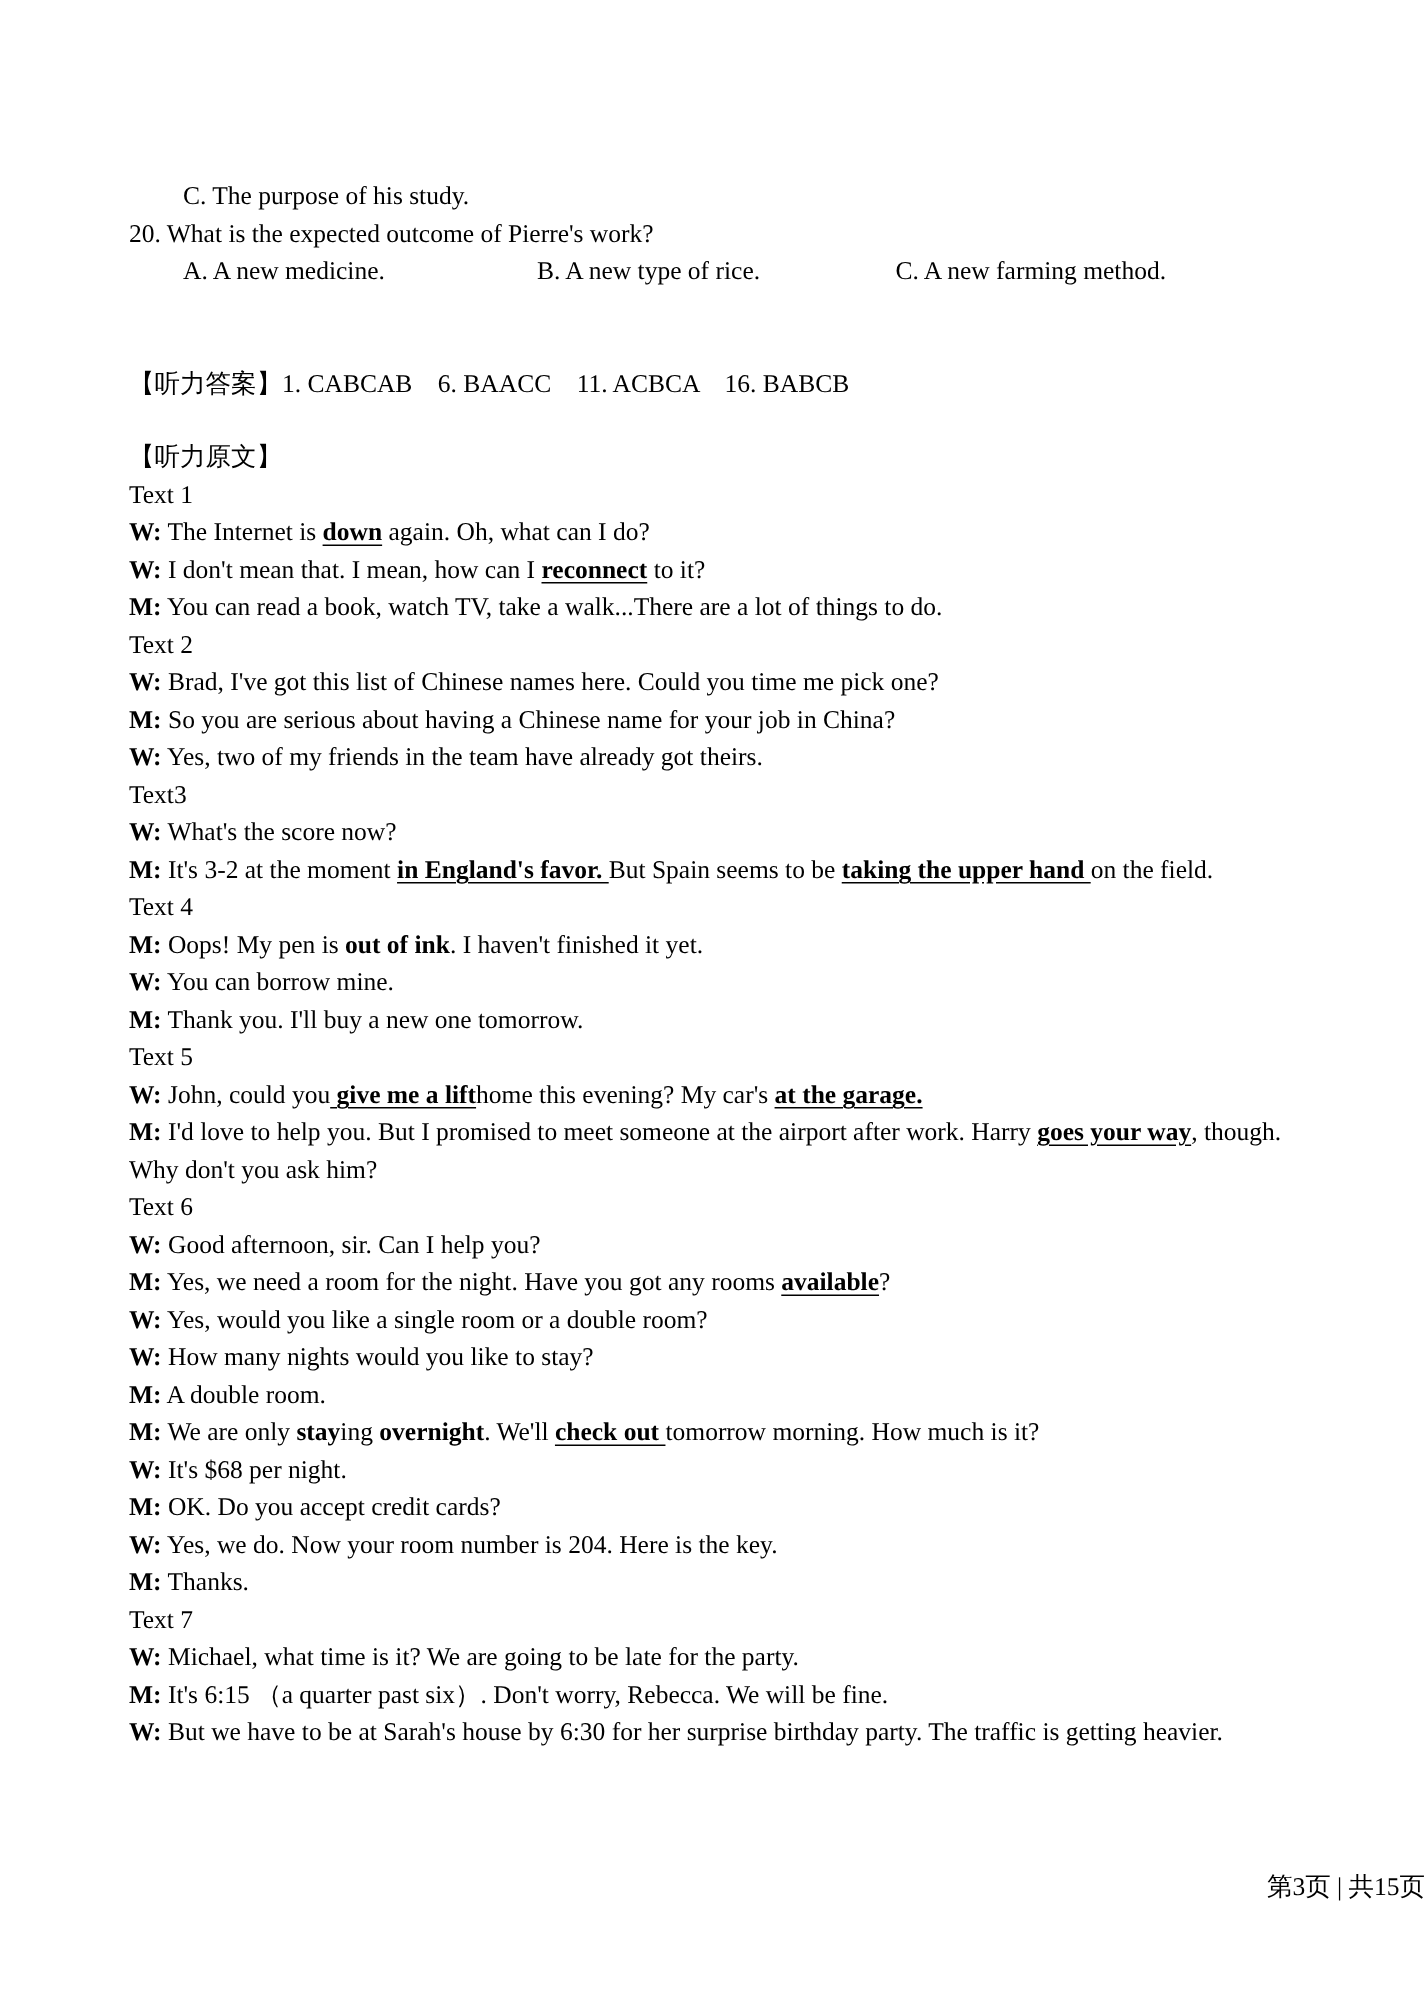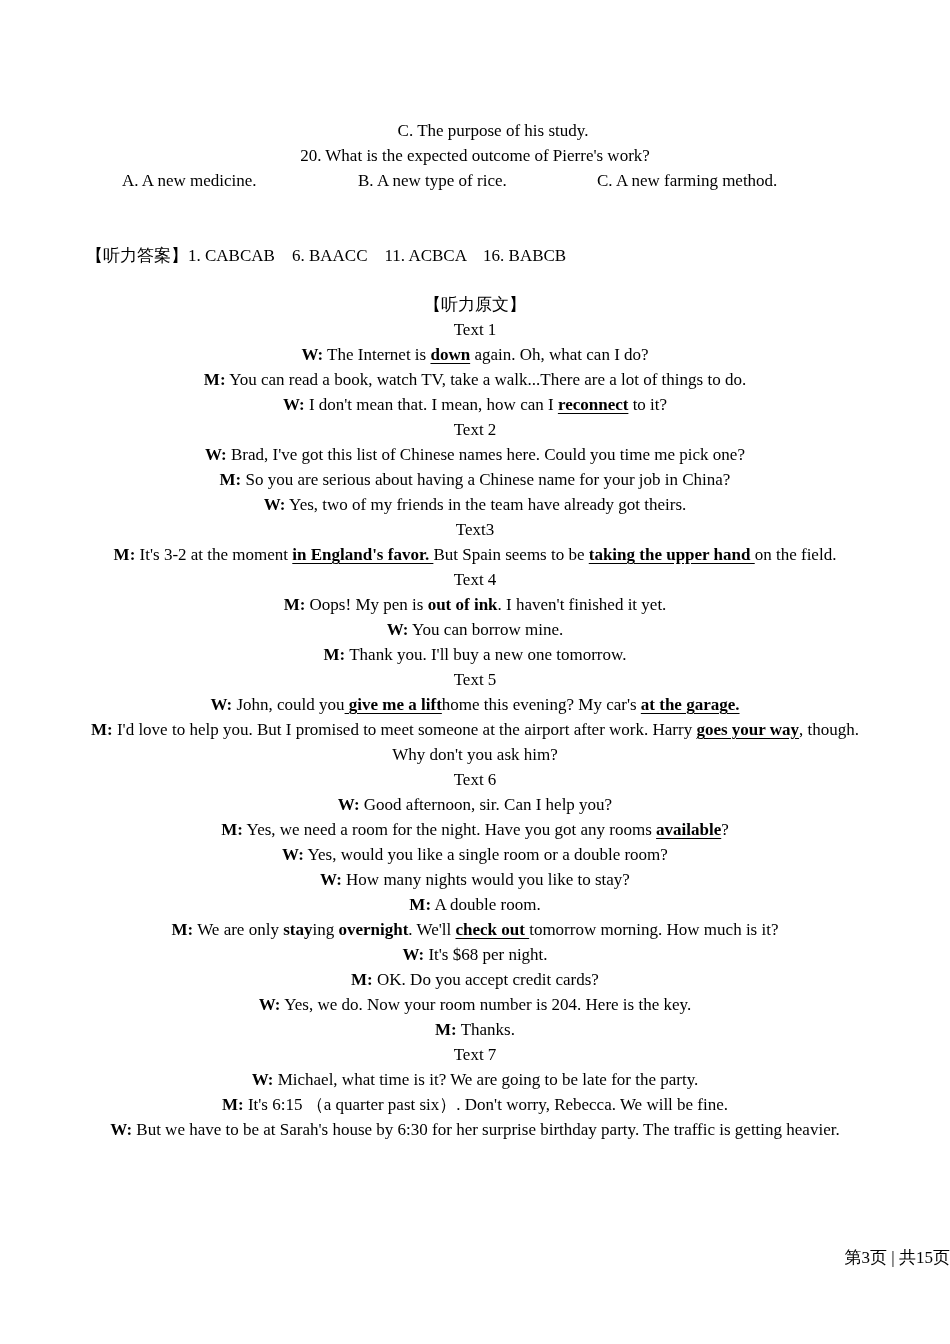--- a/index.html
+++ b/index.html
@@ -8,21 +8,21 @@
     width: 950px;
     height: 1344px;
     background: #ffffff;
     color: #000000;
     font-family: "Liberation Serif", serif;
     font-size: 17px;
     position: relative;
     overflow: hidden;
   }
   .content { padding: 118px 86px 0 86px; }
-  .t-line { margin: 0; line-height: 25px; white-space: pre-wrap; text-align: center; }
+  .t-line { margin: 0; line-height: 25px; white-space: pre-wrap; }
   .b { font-weight: bold; }
   .u { text-decoration: underline; text-underline-offset: 3px; }
   .indent { margin-left: 36px; }
   .options-row { display: flex; margin-left: 36px; line-height: 25px; }
   .opt-a { width: 236px; }
   .opt-b { width: 239px; }
   .answers-line { margin: 50px 0 0 0; line-height: 25px; white-space: pre-wrap; }
   .transcript-heading { margin: 24px 0 0 0; line-height: 25px; }
   .footer {
     position: absolute;
@@ -49,27 +49,28 @@
     </div>
   </div>
 
   <p class="answers-line">【听力答案】1. CABCAB    6. BAACC    11. ACBCA    16. BABCB</p>
 
   <p class="t-line transcript-heading">【听力原文】</p>
 
   <div>
       <p class="t-line"><span>Text 1</span></p>
       <p class="t-line"><span class="b">W:</span><span> The Internet is </span><span class="b u">down</span><span> again. Oh, what can I do?</span></p>
+      <p class="t-line"><span class="b">W:</span><span> I don't mean that. I mean, how can I </span><span class="b u">reconnect</span><span> to it?</span></p>
       <p class="t-line"><span class="b">M:</span><span> You can read a book, watch TV, take a walk...There are a lot of things to do.</span></p>
-      <p class="t-line"><span class="b">W:</span><span> I don't mean that. I mean, how can I </span><span class="b u">reconnect</span><span> to it?</span></p>
       <p class="t-line"><span>Text 2</span></p>
       <p class="t-line"><span class="b">W:</span><span> Brad, I've got this list of Chinese names here. Could you time me pick one?</span></p>
       <p class="t-line"><span class="b">M:</span><span> So you are serious about having a Chinese name for your job in China?</span></p>
       <p class="t-line"><span class="b">W:</span><span> Yes, two of my friends in the team have already got theirs.</span></p>
       <p class="t-line"><span>Text3</span></p>
+      <p class="t-line"><span class="b">W:</span><span> What's the score now?</span></p>
       <p class="t-line"><span class="b">M:</span><span> It's 3-2 at the moment </span><span class="b u">in England's favor. </span><span>But Spain seems to be </span><span class="b u">taking the upper hand </span><span>on the field.</span></p>
       <p class="t-line"><span>Text 4</span></p>
       <p class="t-line"><span class="b">M:</span><span> Oops! My pen is </span><span class="b">out of ink</span><span>. I haven't finished it yet.</span></p>
       <p class="t-line"><span class="b">W:</span><span> You can borrow mine.</span></p>
       <p class="t-line"><span class="b">M:</span><span> Thank you. I'll buy a new one tomorrow.</span></p>
       <p class="t-line"><span>Text 5</span></p>
       <p class="t-line"><span class="b">W:</span><span> John, could you</span><span class="b u"> give me a lift</span><span>home this evening? My car's </span><span class="b u">at the garage.</span></p>
       <p class="t-line"><span class="b">M:</span><span> I'd love to help you. But I promised to meet someone at the airport after work. Harry </span><span class="b u">goes your way</span><span>, though. Why don't you ask him?</span></p>
       <p class="t-line"><span>Text 6</span></p>
       <p class="t-line"><span class="b">W:</span><span> Good afternoon, sir. Can I help you?</span></p>

